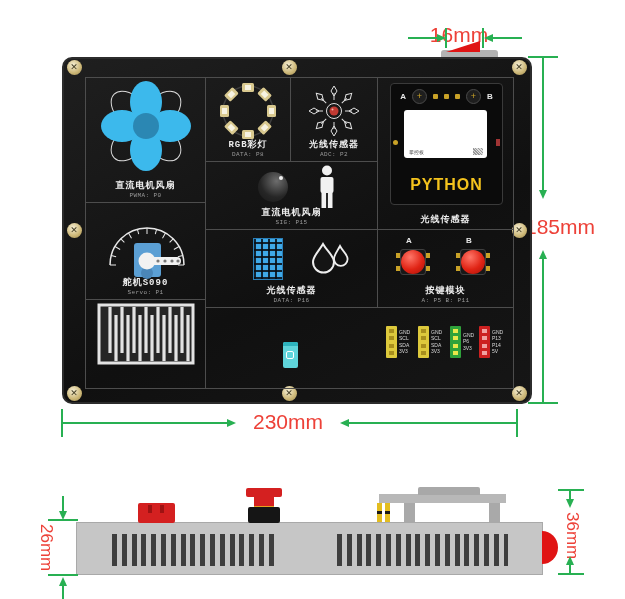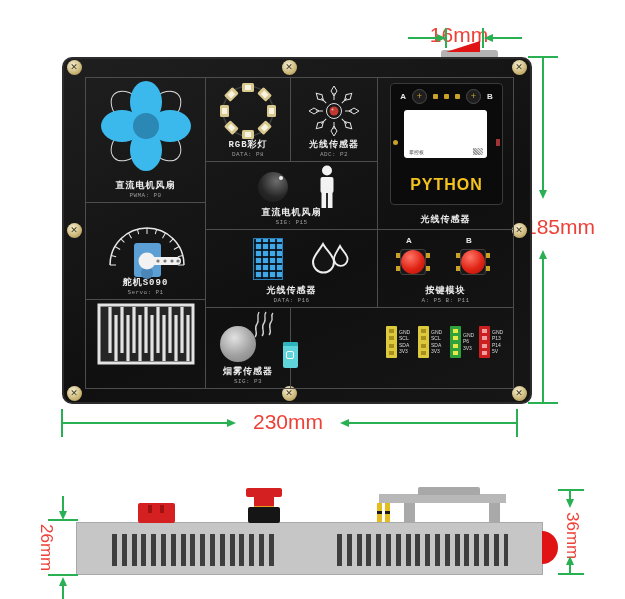--- a/index.html
+++ b/index.html
@@ -380,34 +380,20 @@
       <svg width="42" height="36" viewBox="0 0 42 36" style="position:absolute;left:103px;top:12px;">
         <path d="M31 4 C28.5 9 25 12.5 25 17 a6.8 6.8 0 0 0 13.6 0 C38.6 12.5 33.5 9 31 4 Z" fill="none" stroke="#eeeeee" stroke-width="1.8"></path>
         <path d="M14 2 C10 9 4 14 4 20 a10.5 10.5 0 0 0 21 0 C25 14 18 9 14 2 Z" fill="#141414" stroke="#eeeeee" stroke-width="2"></path>
       </svg>
       <div class="cap">
         <div class="zh">光线传感器</div>
         <div class="port">DATA: P16</div>
       </div>
     </div>
 
-    <div class="cell br" style="left:120px;top:230px;width:85px;height:80px;">
-      <div class="smoke-dome" style="left:14px;top:18px;"></div>
-      <svg width="28" height="30" viewBox="0 0 28 30" style="position:absolute;left:44px;top:1px;">
-        <g fill="none" stroke="#cfcfcf" stroke-width="1.4">
-          <path d="M5 28 C9 24 3 20 7 15 C10 11 6 8 9 3"></path>
-          <path d="M12 27 C16 23 10 19 14 14 C17 10 13 7 16 3"></path>
-          <path d="M19 26 C23 22 17 18 21 13 C24 9 20 7 23 4"></path>
-        </g>
-      </svg>
-      <div class="cap">
-        <div class="zh">烟雾传感器</div>
-        <div class="port">SIG: P3</div>
-      </div>
-    </div>
 
 
     <div class="cell bb" style="left:292px;top:0;width:135px;height:152px;">
       <div class="pcb">
         <div class="pcb-row">
           <span class="ab">A</span>
           <span class="mbtn">+</span>
           <span class="pad"></span>
           <span class="pad"></span>
           <span class="pad"></span>

